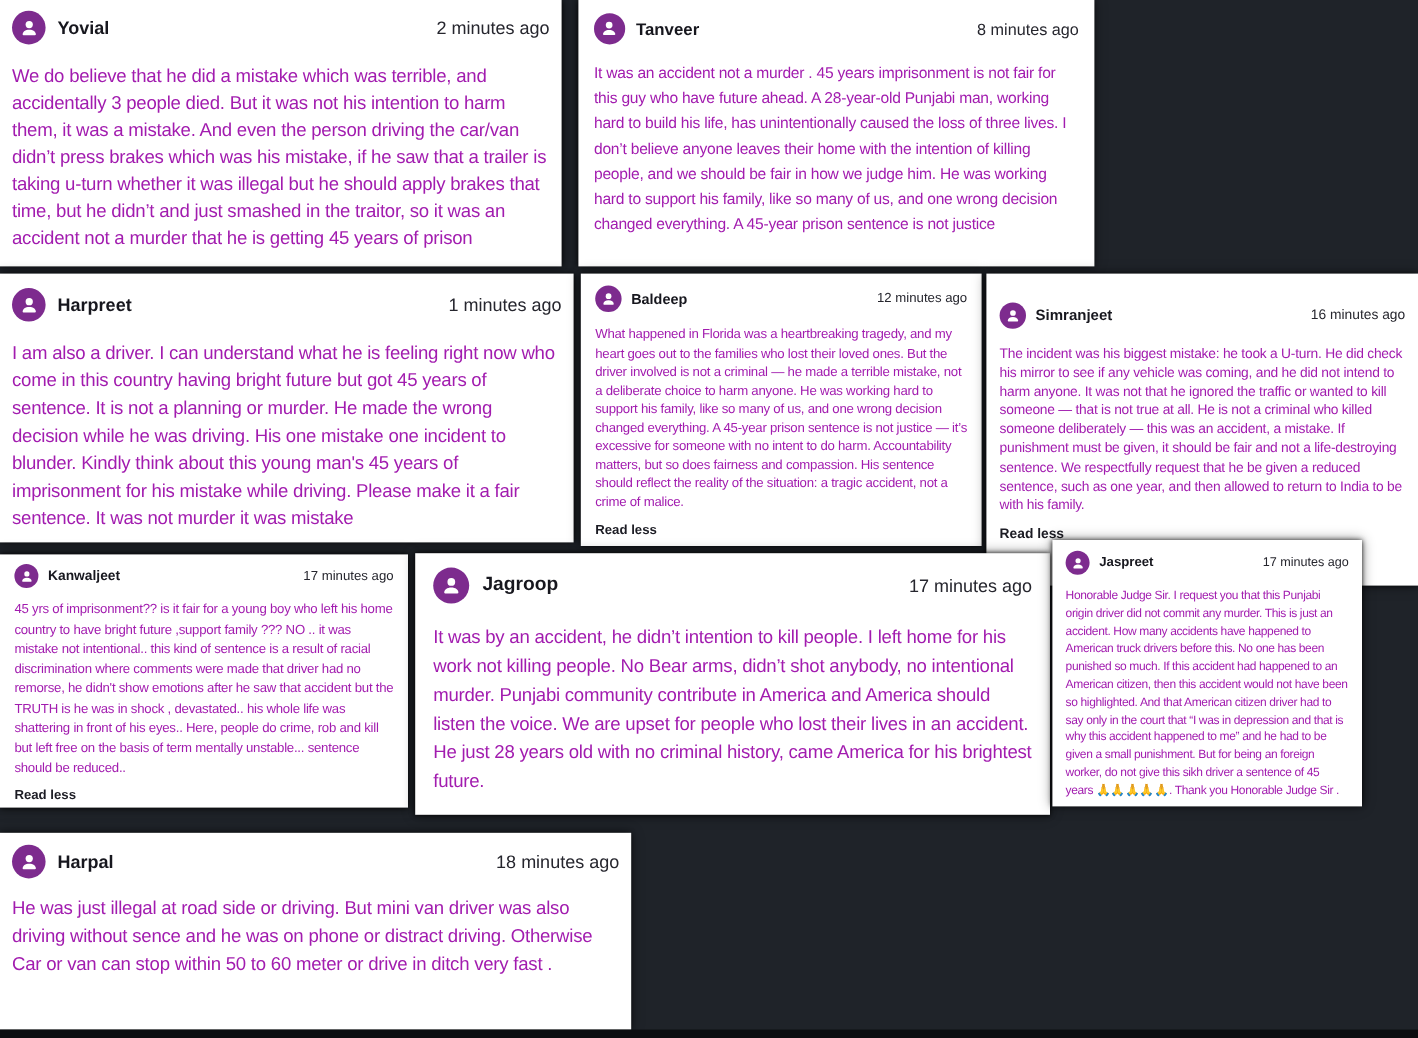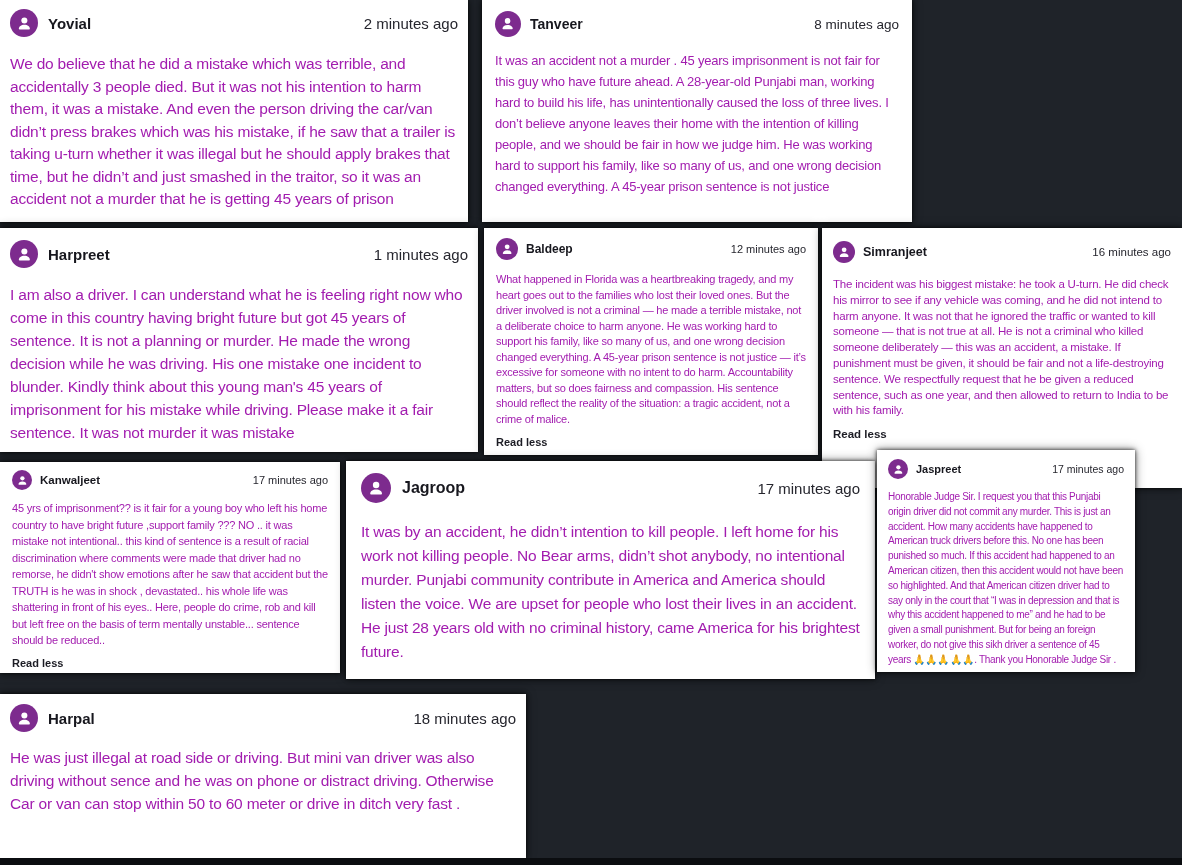--- a/index.html
+++ b/index.html
@@ -49,21 +49,21 @@
   .c3 .body { font-size:15.5px; line-height:23px; margin-top:15px; }
 
   
   .c4 { left:484px; top:228px; width:334px; height:227px; padding:10px 12px; }
   .c4 .avatar { width:22px; height:22px; margin-right:8px; }
   .c4 .uname { font-size:12px; } .c4 .time { font-size:11px; }
   .c4 .body { font-size:11px; line-height:15.5px; margin-top:12px; }
   .c4 .readless { font-size:11px; margin-top:9px; }
 
   
-  .c5 { left:822px; top:228px; width:360px; height:260px; padding:13px 11px; }
+  .c5 { left:822px; top:228px; width:360px; height:260px; padding:24px 11px; }
   .c5 .avatar { width:22px; height:22px; margin-right:8px; }
   .c5 .uname { font-size:12.5px; } .c5 .time { font-size:11.5px; }
   .c5 .body { font-size:11.5px; line-height:15.8px; margin-top:14px; }
   .c5 .readless { font-size:11.5px; margin-top:9px; }
 
   
   .c6 { left:0; top:462px; width:340px; height:211px; padding:8px 12px; }
   .c6 .avatar { width:20px; height:20px; margin-right:8px; }
   .c6 .uname { font-size:11.5px; } .c6 .time { font-size:11px; }
   .c6 .body { font-size:11px; line-height:16.5px; margin-top:10px; }

